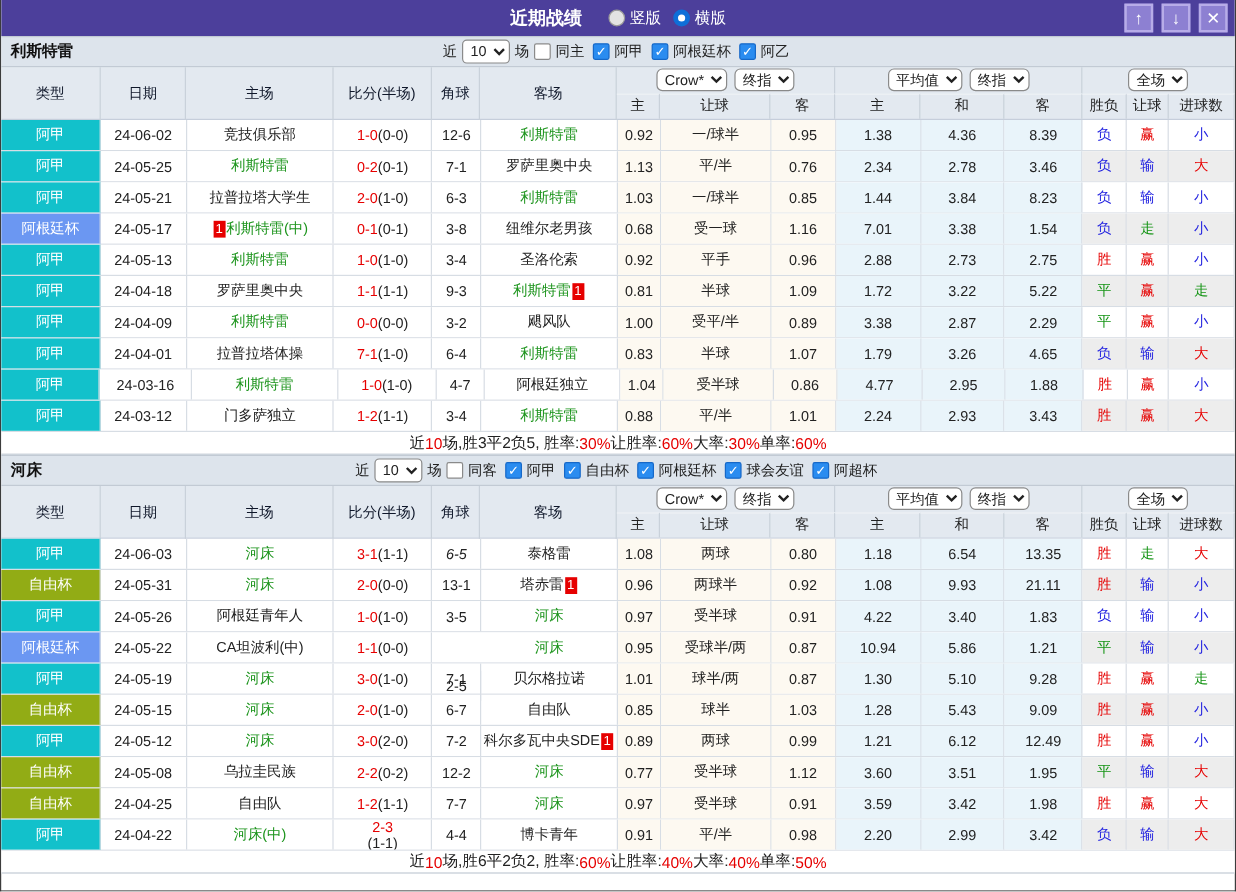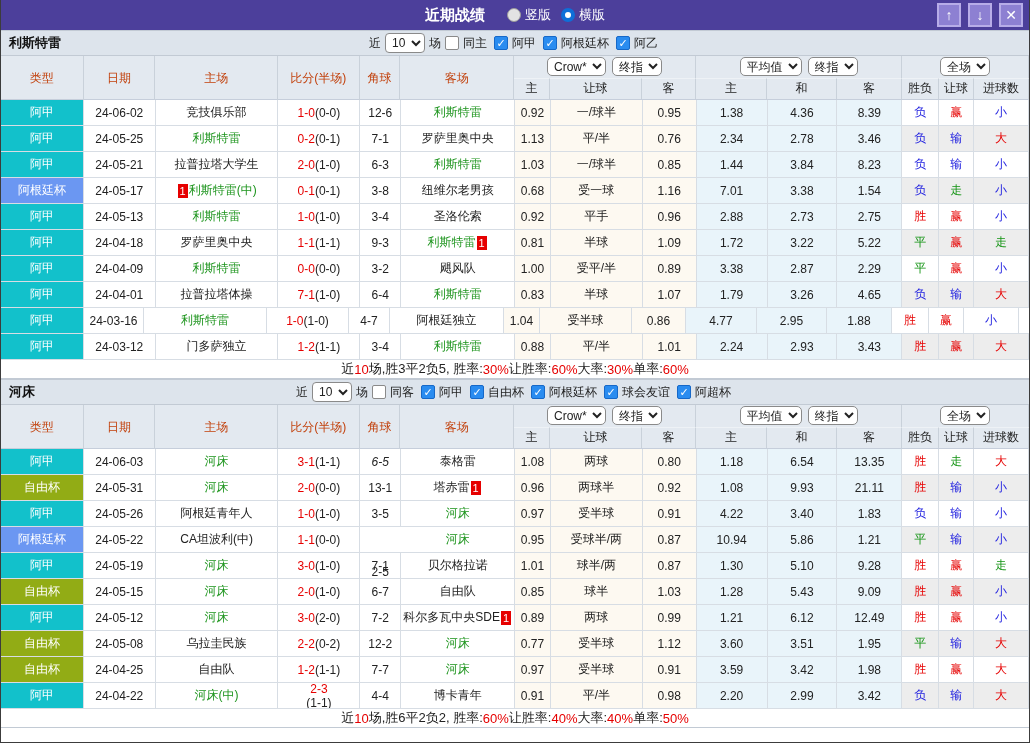--- a/index.html
+++ b/index.html
@@ -21,21 +21,21 @@
   .teamname{position:absolute;left:8px;font-weight:bold;font-size:13px;color:#111}
   .controls{margin:0 auto;display:flex;align-items:center;gap:4px}
   select{font-size:12px;height:20px;border:1px solid #8a8a8a;border-radius:4px;background:#fff;padding:0 2px;color:#222}
   .cb{width:14px;height:14px;display:inline-flex;align-items:center;justify-content:center;font-size:11px;font-weight:bold;border-radius:2px;cursor:pointer}
   .cb.on{background:#2a8cf0;color:#fff;border:1px solid #1668c8}
   .cb.off{background:#fff;border:1px solid #8a8a8a}
   .cb-label{margin-right:3px}
 
   
   .thead{display:flex;background:#e3e9f0;border-bottom:1px solid #c6cedb;height:44px;flex:0 0 44px}
-  .th-cell{display:flex;align-items:center;justify-content:center;border-right:1px solid #c9d1da;height:44px;color:#c2410c}
+  .th-cell{display:flex;align-items:center;justify-content:center;border-right:1px solid #c9d1da;height:44px;color:#0f172a}
   .th-right{display:flex;flex-direction:column}
   .th-top{display:flex;height:22px}
   .th-group{display:flex;align-items:center;justify-content:center;gap:6px;border-right:1px solid #c9d1da}
   .th-group select{height:19px;border-radius:5px}
   .th-bot{display:flex;height:22px}
   .th-bcell{display:flex;align-items:center;justify-content:center;border-right:1px solid #c9d1da;border-top:1px solid #eef2f6}
 
   
   .row{display:flex;height:26px;flex:0 0 26px;border-bottom:1px solid #d7dde4;background:#fff}
   .cell{display:flex;align-items:center;justify-content:center;border-right:1px solid #d7dde4;height:100%;overflow:hidden;white-space:nowrap}
@@ -317,21 +317,21 @@
         <div class="cell c-crow" style="width: 54px;">1.07</div>
         <div class="cell c-avg" style="width: 71px;">1.79</div>
         <div class="cell c-avg" style="width: 70px;">3.26</div>
         <div class="cell c-avg" style="width: 65px;">4.65</div>
         <div class="cell c-res t-b" style="width: 37px;">负</div>
         <div class="cell c-res t-b" style="width: 35px;">输</div>
         <div class="cell c-res t-r" style="width: 55px;">大</div>
       </div>
       <div class="row">
         <div class="cell lg jia" style="width: 83px;">阿甲</div>
-        <div class="cell " style="width: 60px; text-align: right;">24-03-16</div>
+        <div class="cell " style="width: 77px; text-align: right;">24-03-16</div>
         <div class="cell " style="width: 123px;">
           <span class="team">利斯特雷</span>
         </div>
         <div class="cell " style="width: 82px;">
           <span class="t-r">1-0</span>
           <span class="half">(1-0)</span>
         </div>
         <div class="cell " style="width: 41px;">4-7</div>
         <div class="cell " style="width: 114px;">
           <span class="opp">阿根廷独立</span>

